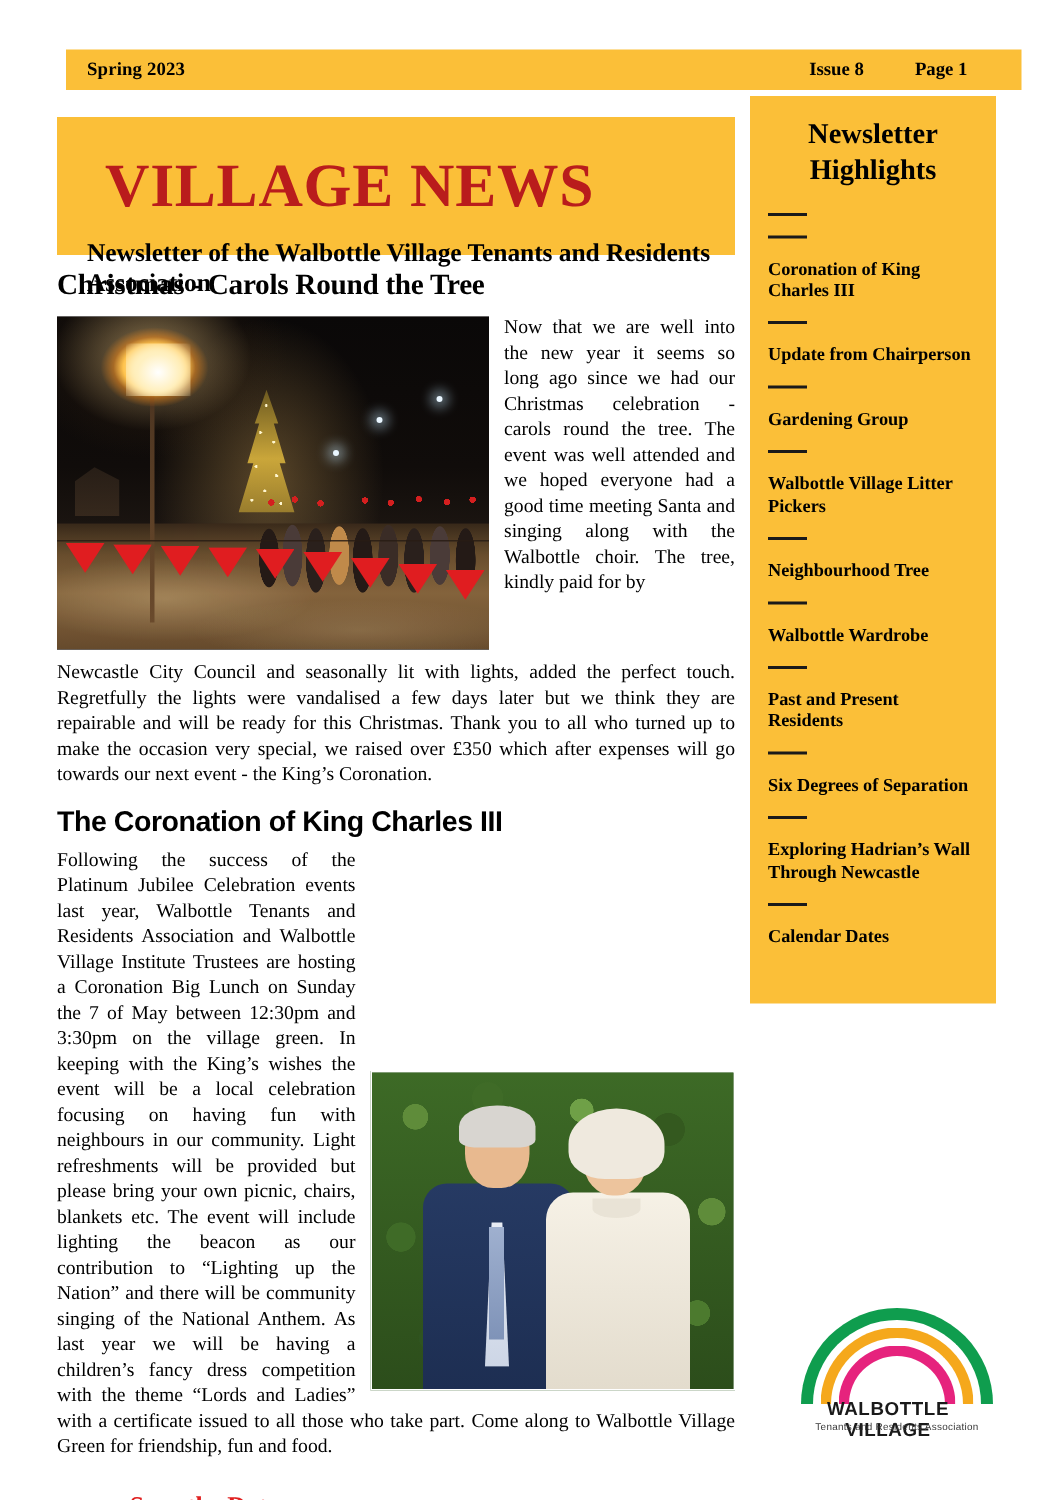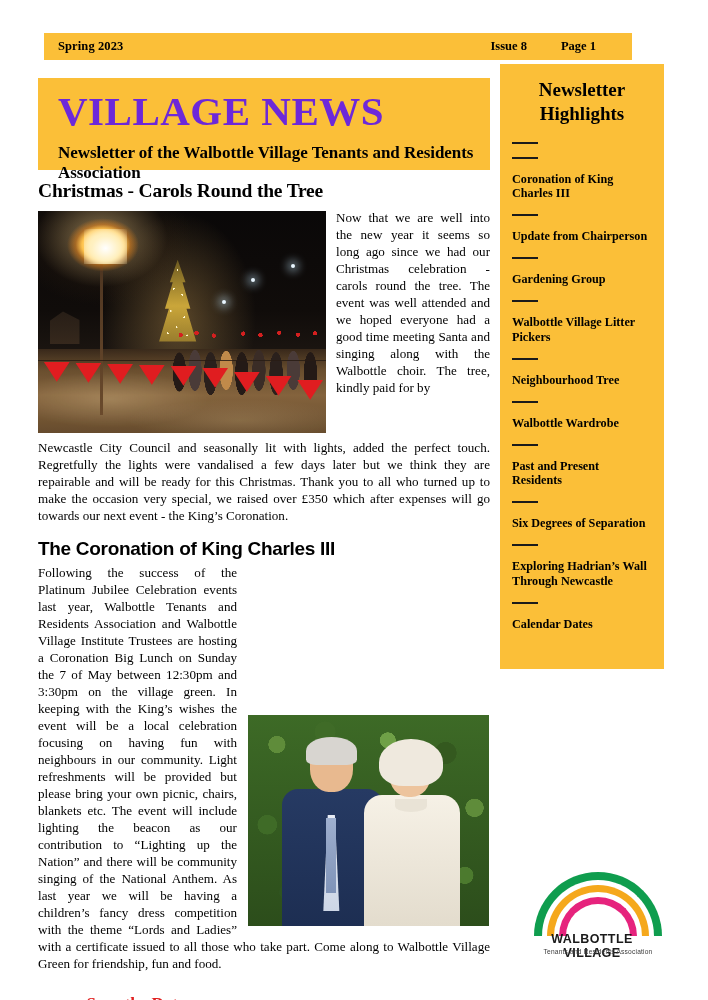--- a/index.html
+++ b/index.html
@@ -19,21 +19,21 @@
     position: absolute;
     inset: 0;
     background: #ffffff;
   }
 
   
   .top-bar {
     position: absolute;
     left: 44px;
     top: 33px;
-    width: 588px;
+    width: 637px;
     height: 27px;
     background: #fbbf38;
     display: flex;
     align-items: center;
     box-sizing: border-box;
     padding: 0 14px;
   }
   .top-bar .issue-date {
     font-family: "Liberation Serif", serif;
     font-weight: bold;
@@ -63,26 +63,26 @@
     position: absolute;
     left: 38px;
     top: 78px;
     width: 452px;
     height: 92px;
     background: #fbbf38;
     box-sizing: border-box;
     padding: 10px 0 0 20px;
   }
   .masthead h1 {
-    margin: 0;
+    margin: 12px;
     font-family: "Liberation Serif", serif;
     font-weight: bold;
     font-size: 41px;
     letter-spacing: 0.5px;
-    color: #6d28d9;
+    color: #b91c1c;
     line-height: 1.15;
   }
   .masthead .subtitle {
     margin-top: 8px;
     font-family: "Liberation Serif", serif;
     font-weight: bold;
     font-size: 17px;
     color: #000;
     letter-spacing: -0.05px;
   }

